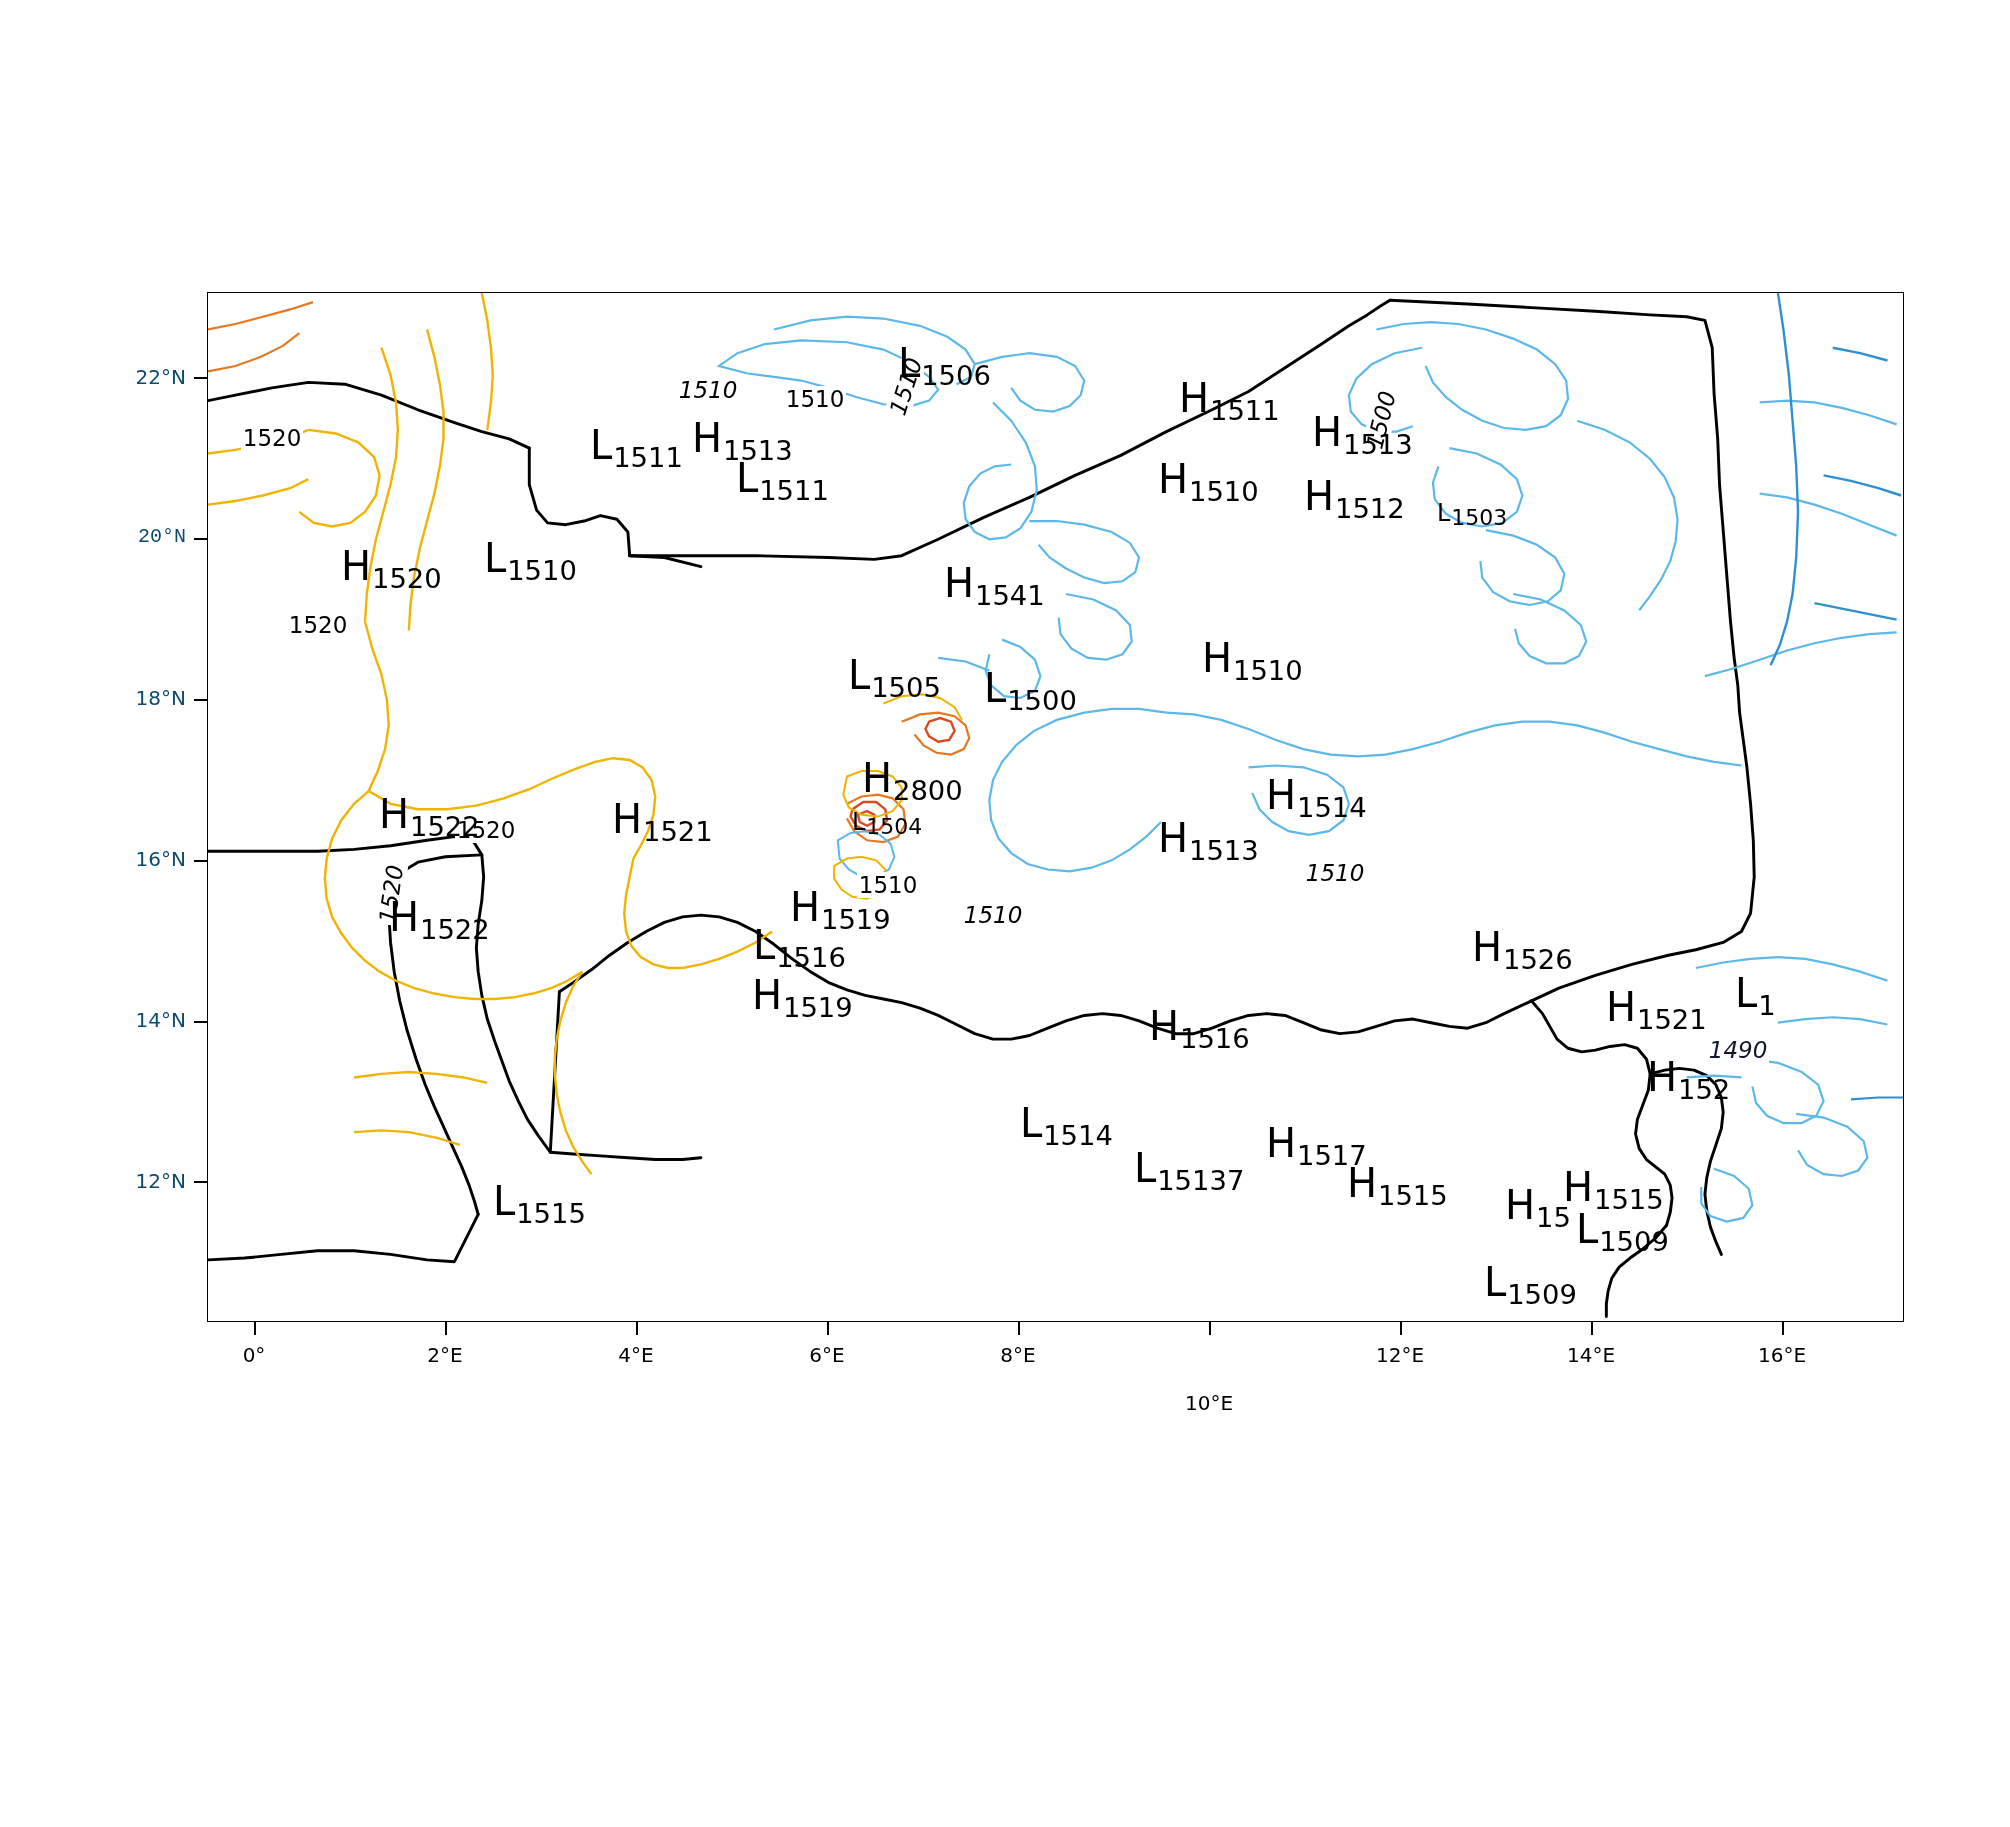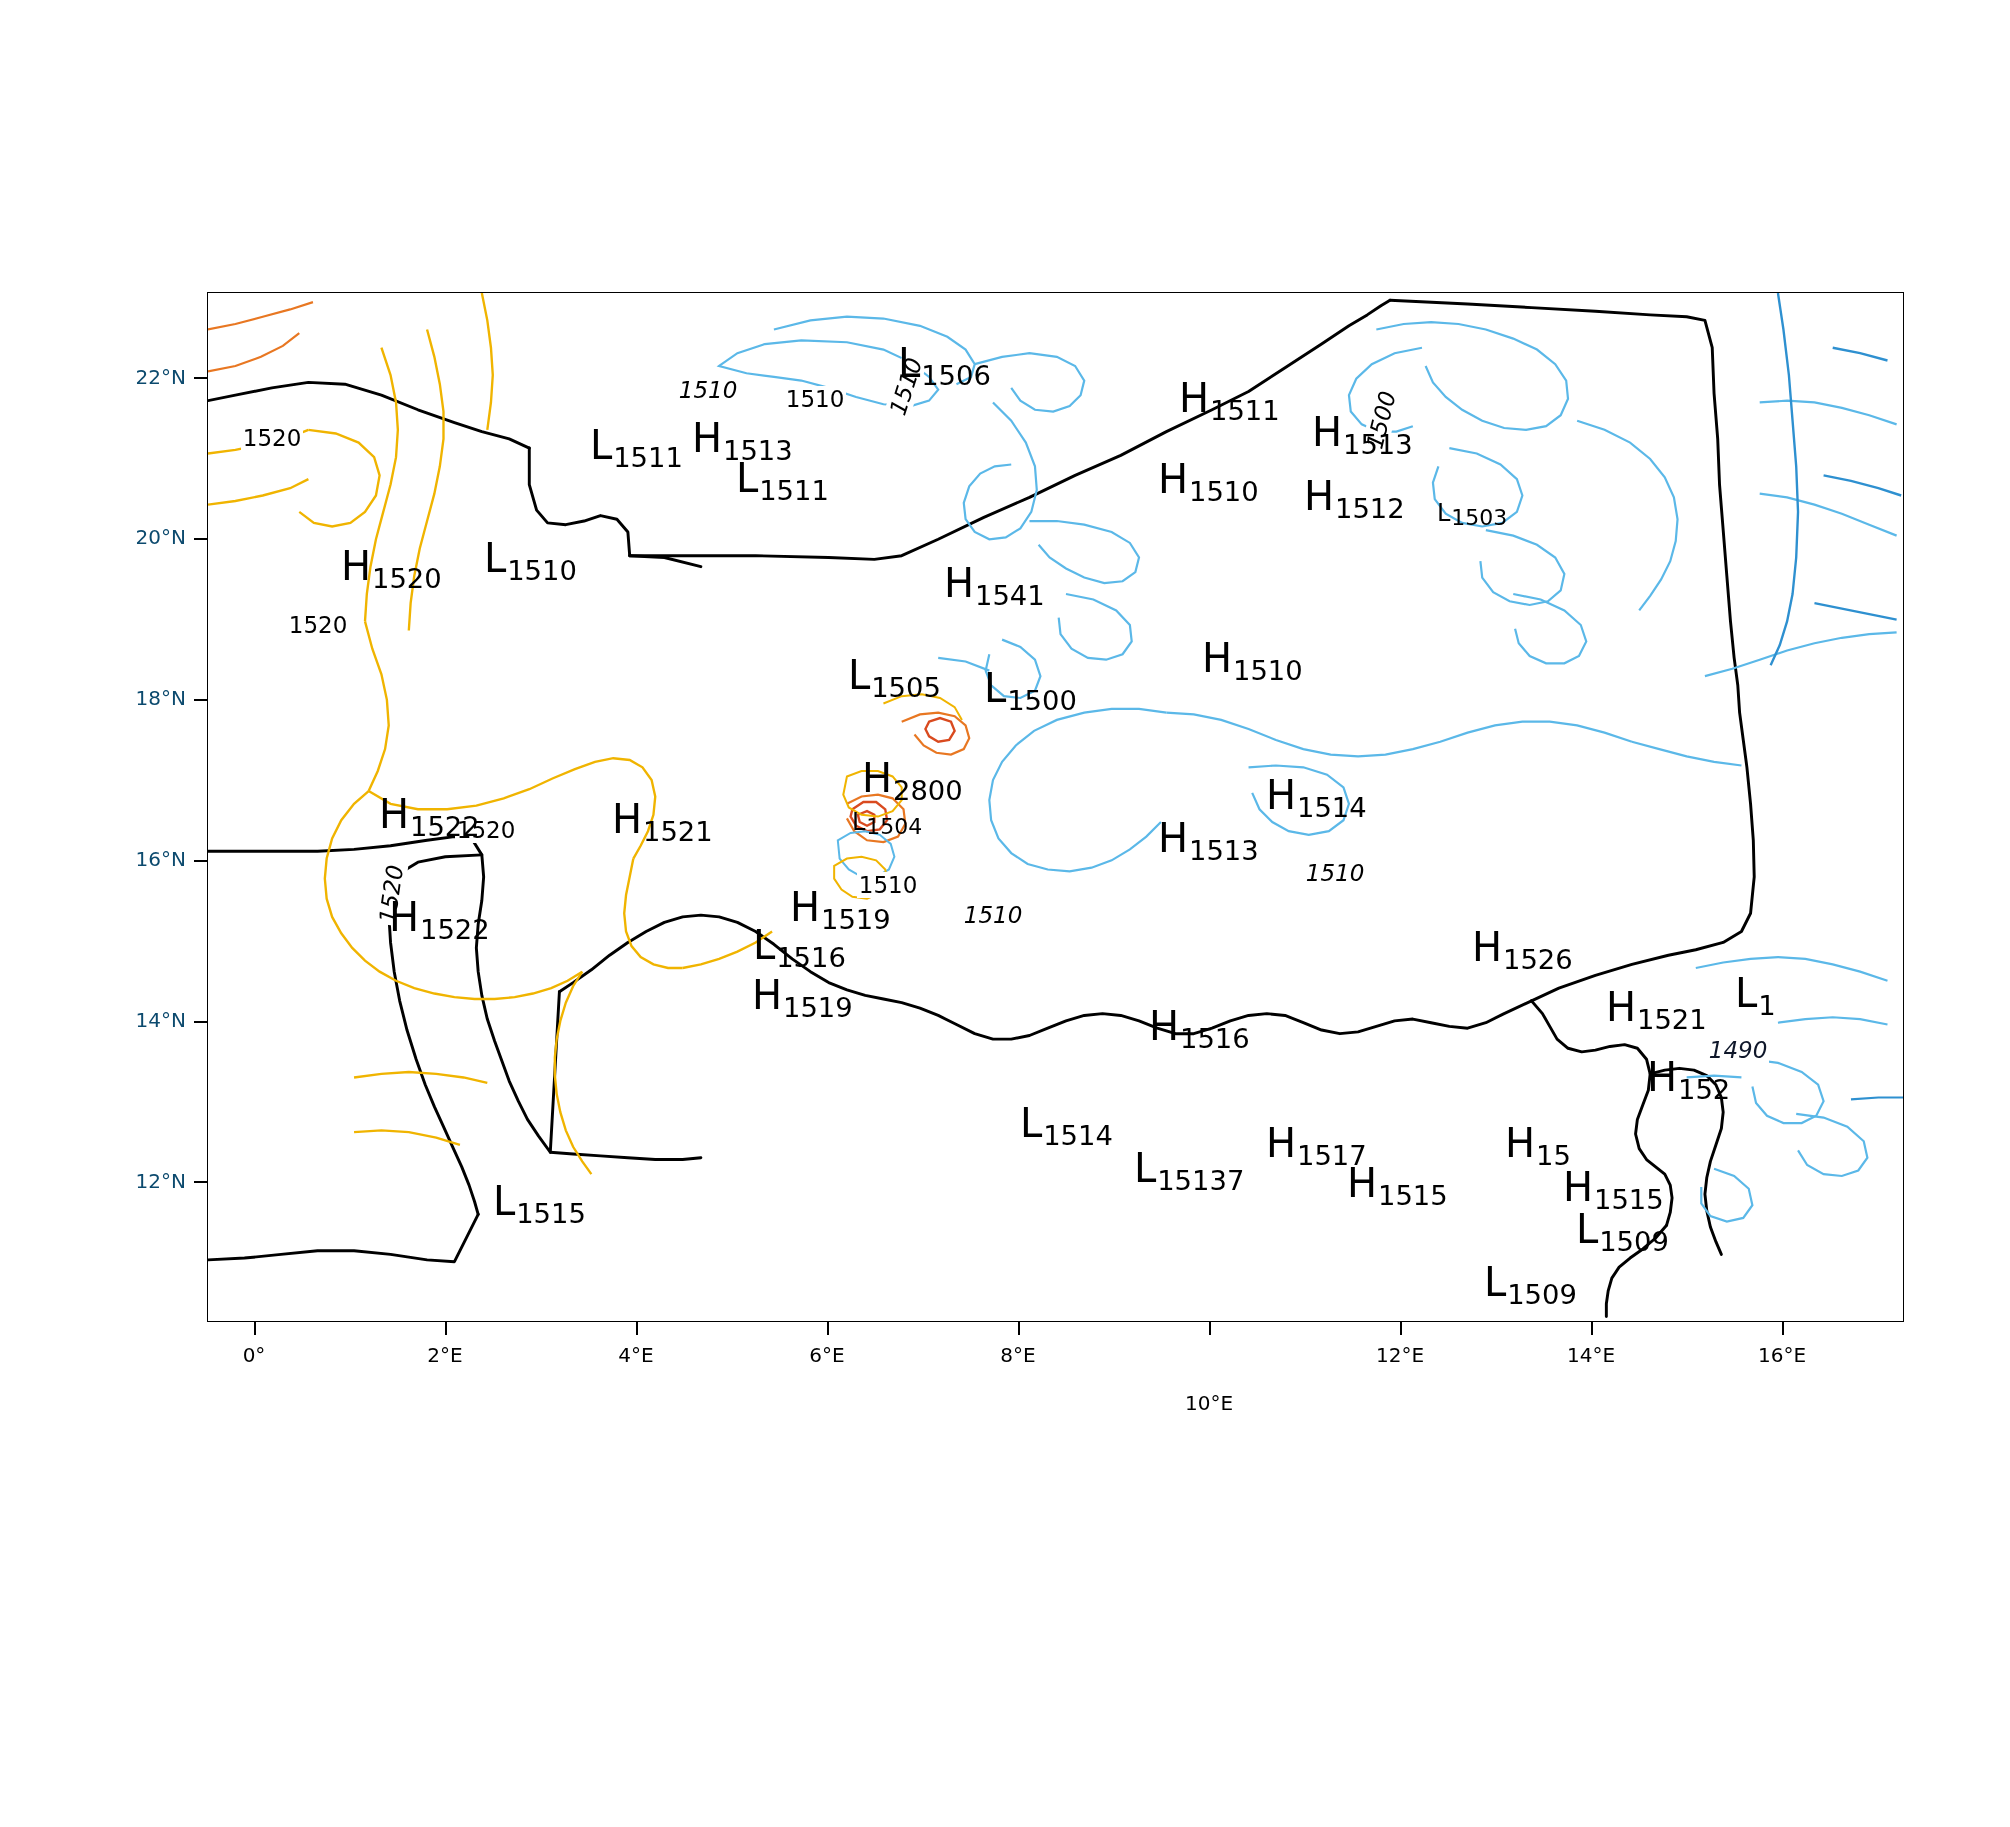--- a/index.html
+++ b/index.html
@@ -233,37 +233,37 @@
     <div class="extremum" style="left:544px;top:682px;"><span class="glyph">H</span><span class="val">1519</span></div>
     <div class="extremum" style="left:1264px;top:634px;"><span class="glyph">H</span><span class="val">1526</span></div>
     <div class="extremum" style="left:1398px;top:694px;"><span class="glyph">H</span><span class="val">1521</span></div>
     <div class="extremum" style="left:1527px;top:680px;"><span class="glyph">L</span><span class="val">1</span></div>
     <div class="extremum" style="left:1439px;top:764px;"><span class="glyph">H</span><span class="val">152</span></div>
     <div class="extremum" style="left:941px;top:713px;"><span class="glyph">H</span><span class="val">1516</span></div>
     <div class="extremum" style="left:812px;top:810px;"><span class="glyph">L</span><span class="val">1514</span></div>
     <div class="extremum" style="left:1058px;top:830px;"><span class="glyph">H</span><span class="val">1517</span></div>
     <div class="extremum" style="left:926px;top:855px;"><span class="glyph">L</span><span class="val">15137</span></div>
     <div class="extremum" style="left:1139px;top:870px;"><span class="glyph">H</span><span class="val">1515</span></div>
-    <div class="extremum" style="left:1297px;top:830px;"><span class="glyph">H</span><span class="val">15</span></div>
+    <div class="extremum" style="left:1297px;top:892px;"><span class="glyph">H</span><span class="val">15</span></div>
     <div class="extremum" style="left:1355px;top:874px;"><span class="glyph">H</span><span class="val">1515</span></div>
     <div class="extremum" style="left:1368px;top:916px;"><span class="glyph">L</span><span class="val">1509</span></div>
     <div class="extremum" style="left:285px;top:888px;"><span class="glyph">L</span><span class="val">1515</span></div>
     <div class="extremum" style="left:1276px;top:969px;"><span class="glyph">L</span><span class="val">1509</span></div>
   </div>
 
   <div class="tickmark" style="left:194px;top:1181px;width:12.8px;height:1.8px;"></div>
   <div class="ytick-label" style="left:91px;top:1169px;width:95px;">12°N</div>
   <div class="tickmark" style="left:194px;top:1021px;width:12.8px;height:1.8px;"></div>
   <div class="ytick-label" style="left:91px;top:1008px;width:95px;">14°N</div>
   <div class="tickmark" style="left:194px;top:860px;width:12.8px;height:1.8px;"></div>
   <div class="ytick-label" style="left:91px;top:847px;width:95px;">16°N</div>
   <div class="tickmark" style="left:194px;top:699px;width:12.8px;height:1.8px;"></div>
   <div class="ytick-label" style="left:91px;top:686px;width:95px;">18°N</div>
   <div class="tickmark" style="left:194px;top:538px;width:12.8px;height:1.8px;"></div>
-  <div class="ytick-label" style="left:91px;top:525px;width:95px;">20°N</div>
+  <div class="ytick-label" style="left:91px;top:525px;width:95px;font-family:Liberation Mono, monospace;">20°N</div>
   <div class="tickmark" style="left:194px;top:377px;width:12.8px;height:1.8px;"></div>
   <div class="ytick-label" style="left:91px;top:365px;width:95px;">22°N</div>
 
   <div class="tickmark" style="left:254px;top:1322px;width:1.8px;height:12.8px;"></div>
   <div class="xtick-label" style="left:199px;top:1343px;width:110px;">0°</div>
   <div class="tickmark" style="left:445px;top:1322px;width:1.8px;height:12.8px;"></div>
   <div class="xtick-label" style="left:390px;top:1343px;width:110px;">2°E</div>
   <div class="tickmark" style="left:636px;top:1322px;width:1.8px;height:12.8px;"></div>
   <div class="xtick-label" style="left:581px;top:1343px;width:110px;">4°E</div>
   <div class="tickmark" style="left:827px;top:1322px;width:1.8px;height:12.8px;"></div>

